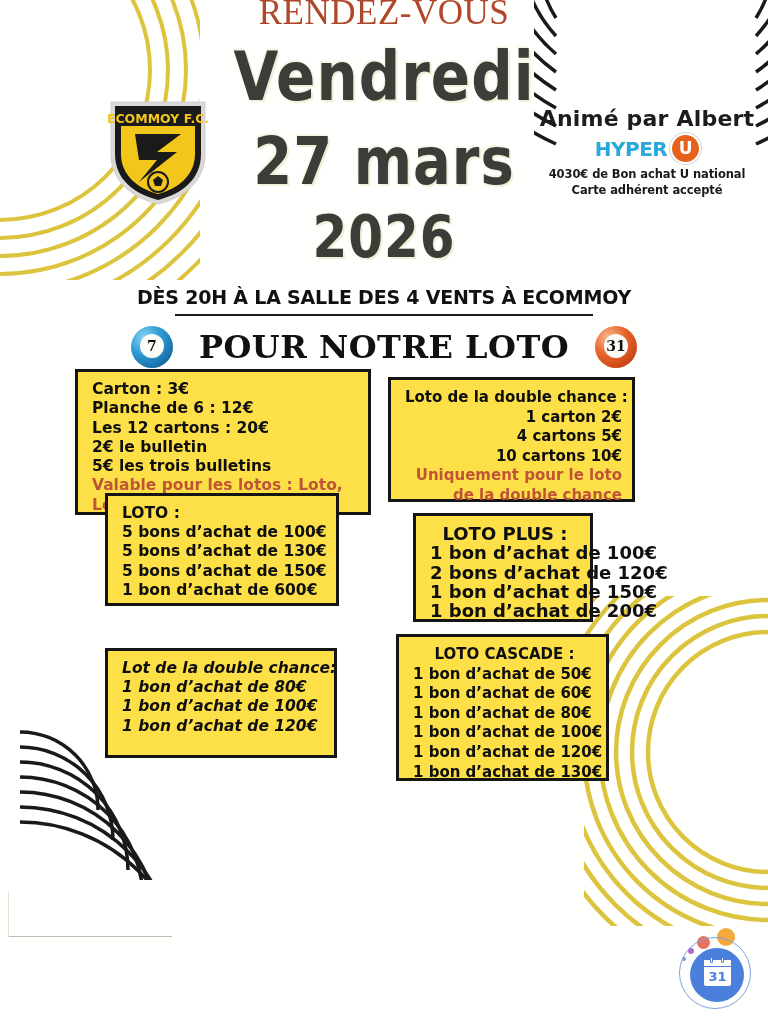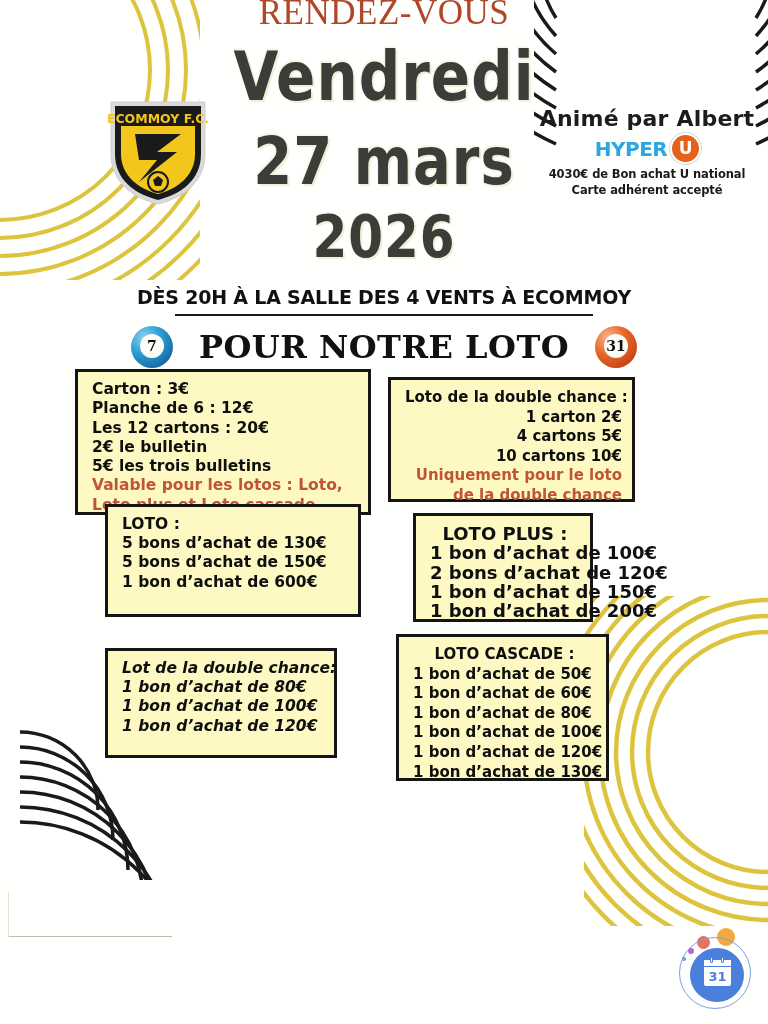--- a/index.html
+++ b/index.html
@@ -168,39 +168,39 @@
     font-family: "DejaVu Serif", serif;
     font-weight: 700;
     font-size: 14px;
     line-height: 24px;
     text-align: center;
   }
 
   
   .info-box {
     position: absolute;
-    background: #fef9c3;
+    background: #fde047;
     border: 3px solid #151515;
     box-sizing: border-box;
     padding: 8px 10px 9px 14px;
   }
   .info-box .bline {
     font-family: "DejaVu Sans", sans-serif;
     font-weight: 700;
     font-size: 15.5px;
     color: #0f0f0f;
     line-height: 19.5px;
     white-space: nowrap;
   }
   .info-box .bline.red { color: #bf5437; white-space: normal; }
   .info-box .bline.center { text-align: center; }
 
   #box-tarifs        { left: 75px;  top: 369px; width: 296px; height: 146px; }
   #box-doublechance  { left: 388px; top: 377px; width: 247px; height: 125px; text-align: right; }
-  #box-loto          { left: 105px; top: 504px; width: 256px; height: 113px; }
+  #box-loto          { left: 105px; top: 493px; width: 234px; height: 113px; }
   #box-lotoplus      { left: 413px; top: 513px; width: 180px; height: 109px; }
   #box-lotdouble     { left: 105px; top: 648px; width: 232px; height: 110px; font-style: italic; }
   #box-cascade       { left: 396px; top: 634px; width: 213px; height: 147px; }
 
   #box-tarifs .bline       { font-size: 15.5px; line-height: 19.3px; }
   #box-doublechance .bline { font-size: 15px;   line-height: 19.5px; }
   #box-loto .bline         { font-size: 15.5px; line-height: 19.2px; }
   #box-lotoplus .bline     { font-size: 18px;   line-height: 19.3px; }
   #box-lotdouble .bline    { font-size: 15.5px; line-height: 19.2px; }
   #box-cascade .bline      { font-size: 15px;   line-height: 19.6px; }
@@ -410,20 +410,21 @@
   <div class="info-box" id="box-doublechance">
     <div class="bline">Loto de la double chance :</div>
     <div class="bline">1 carton 2€</div>
     <div class="bline">4 cartons 5€</div>
     <div class="bline">10 cartons 10€</div>
     <div class="bline red">Uniquement pour le loto de la double chance</div>
   </div>
 
   <div class="info-box" id="box-loto">
     <div class="bline">LOTO :</div>
+    <div class="bline">5 bons d’achat de 100€</div>
     <div class="bline">5 bons d’achat de 130€</div>
     <div class="bline">5 bons d’achat de 150€</div>
     <div class="bline">1 bon d’achat de 600€</div>
   </div>
 
   <div class="info-box" id="box-lotoplus">
     <div class="bline center">LOTO PLUS :</div>
     <div class="bline">1 bon d’achat de 100€</div>
     <div class="bline">2 bons d’achat de 120€</div>
     <div class="bline">1 bon d’achat de 150€</div>

